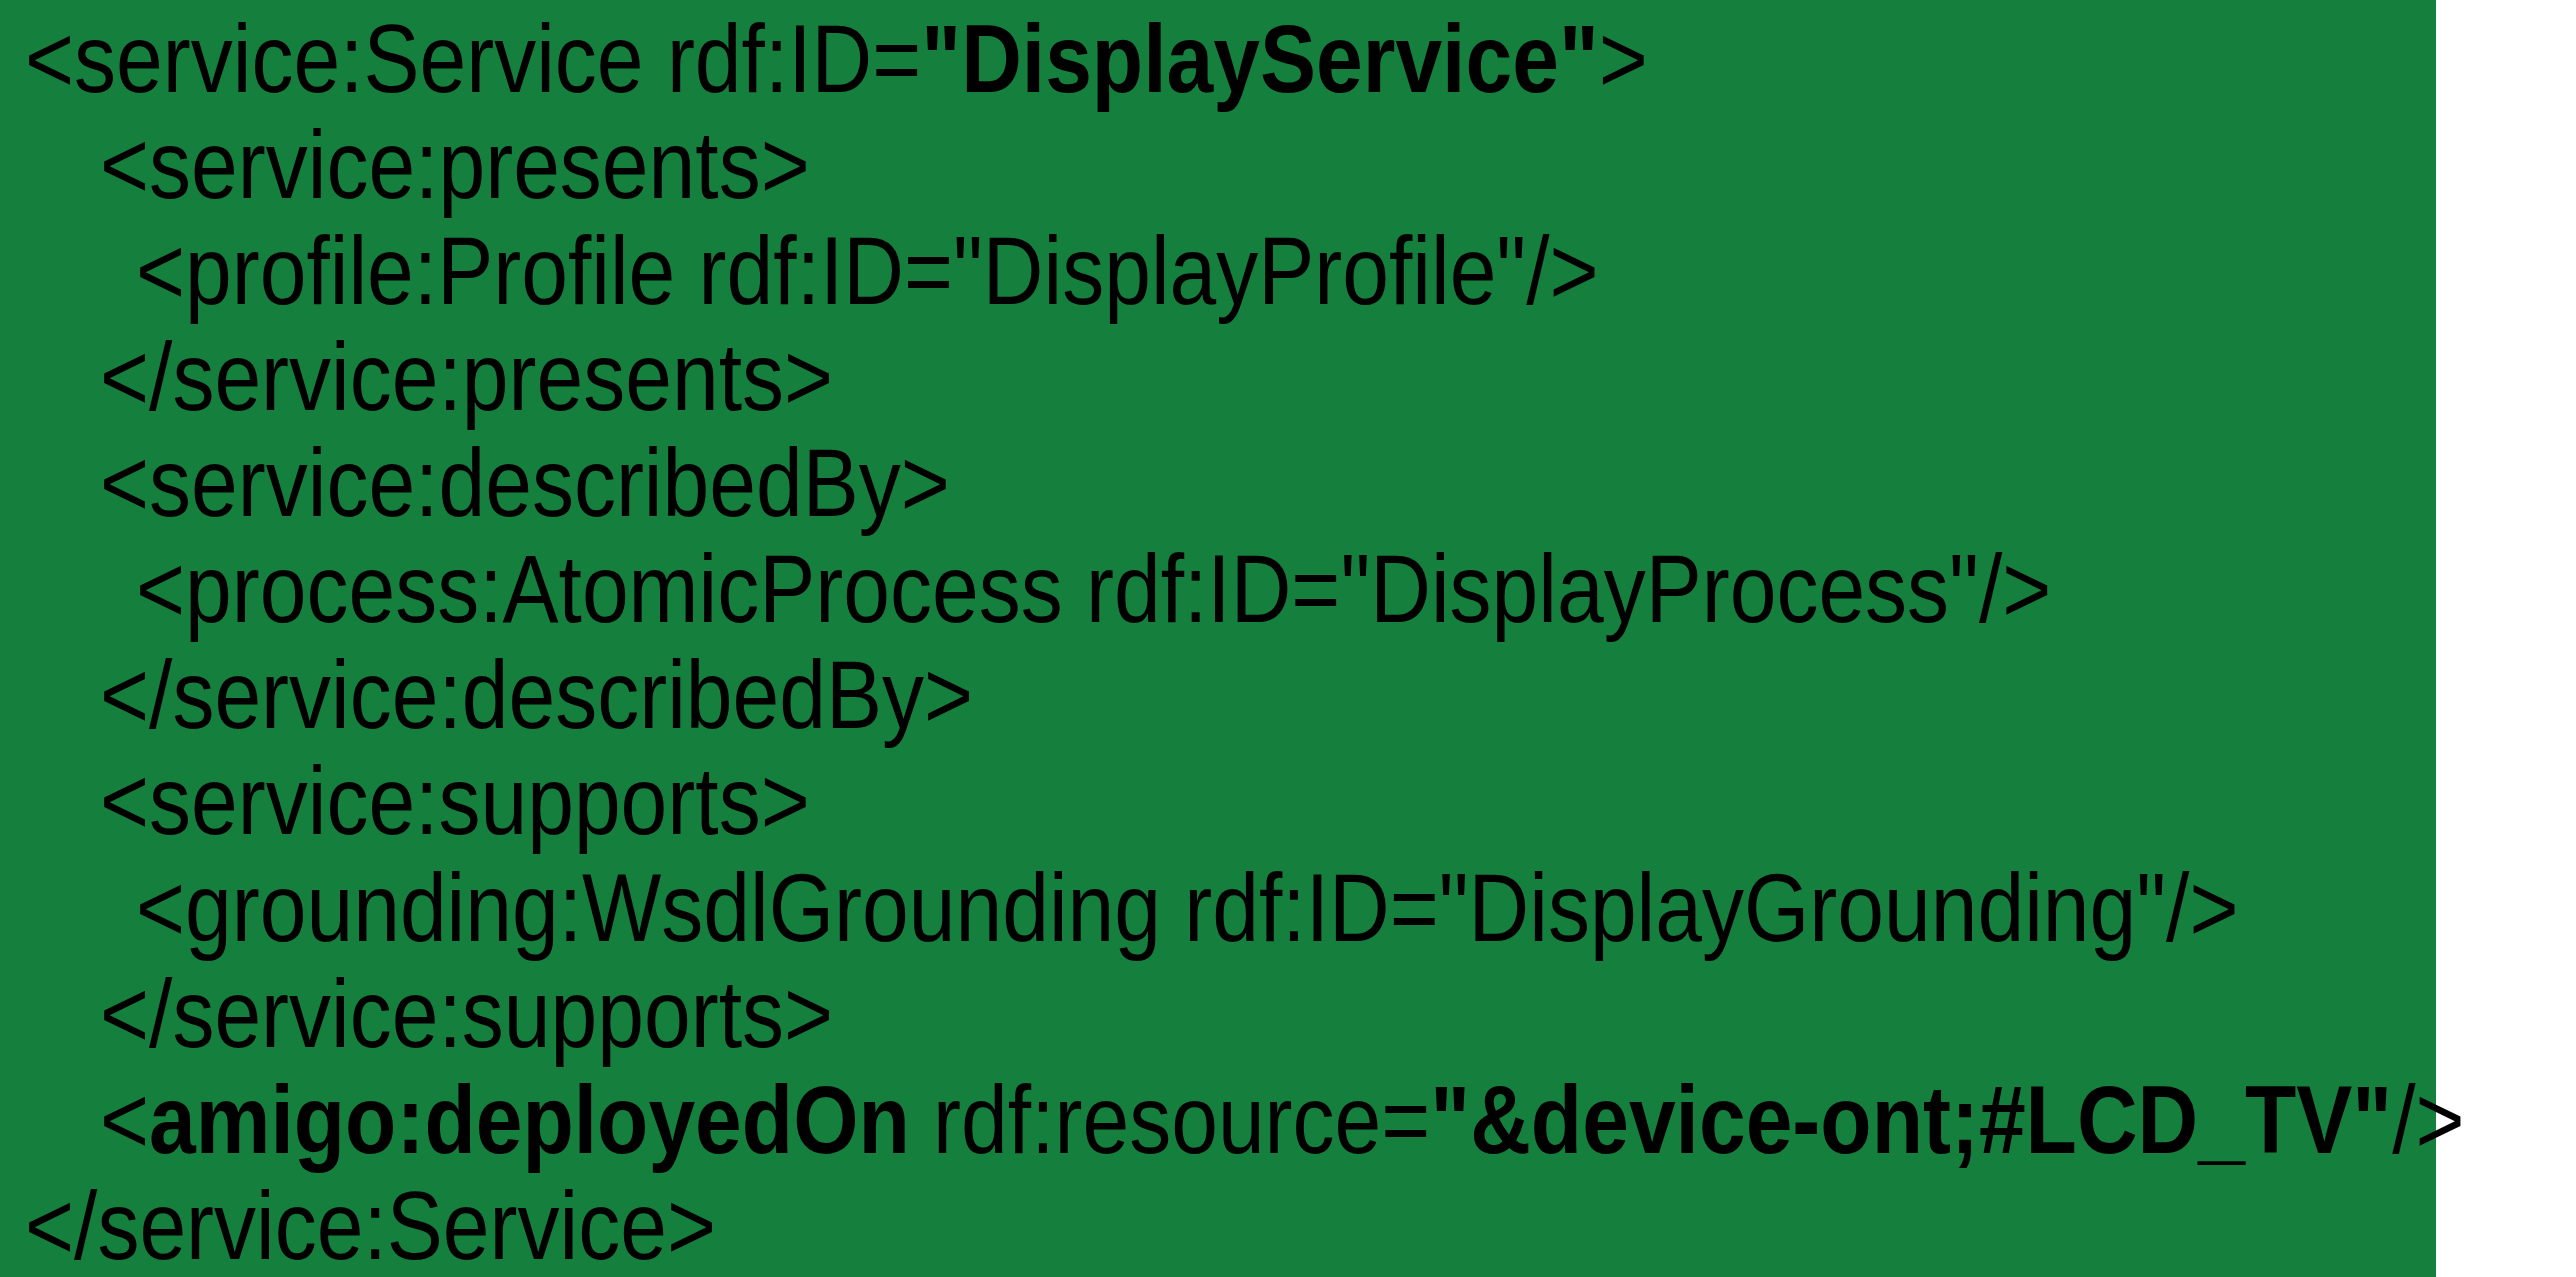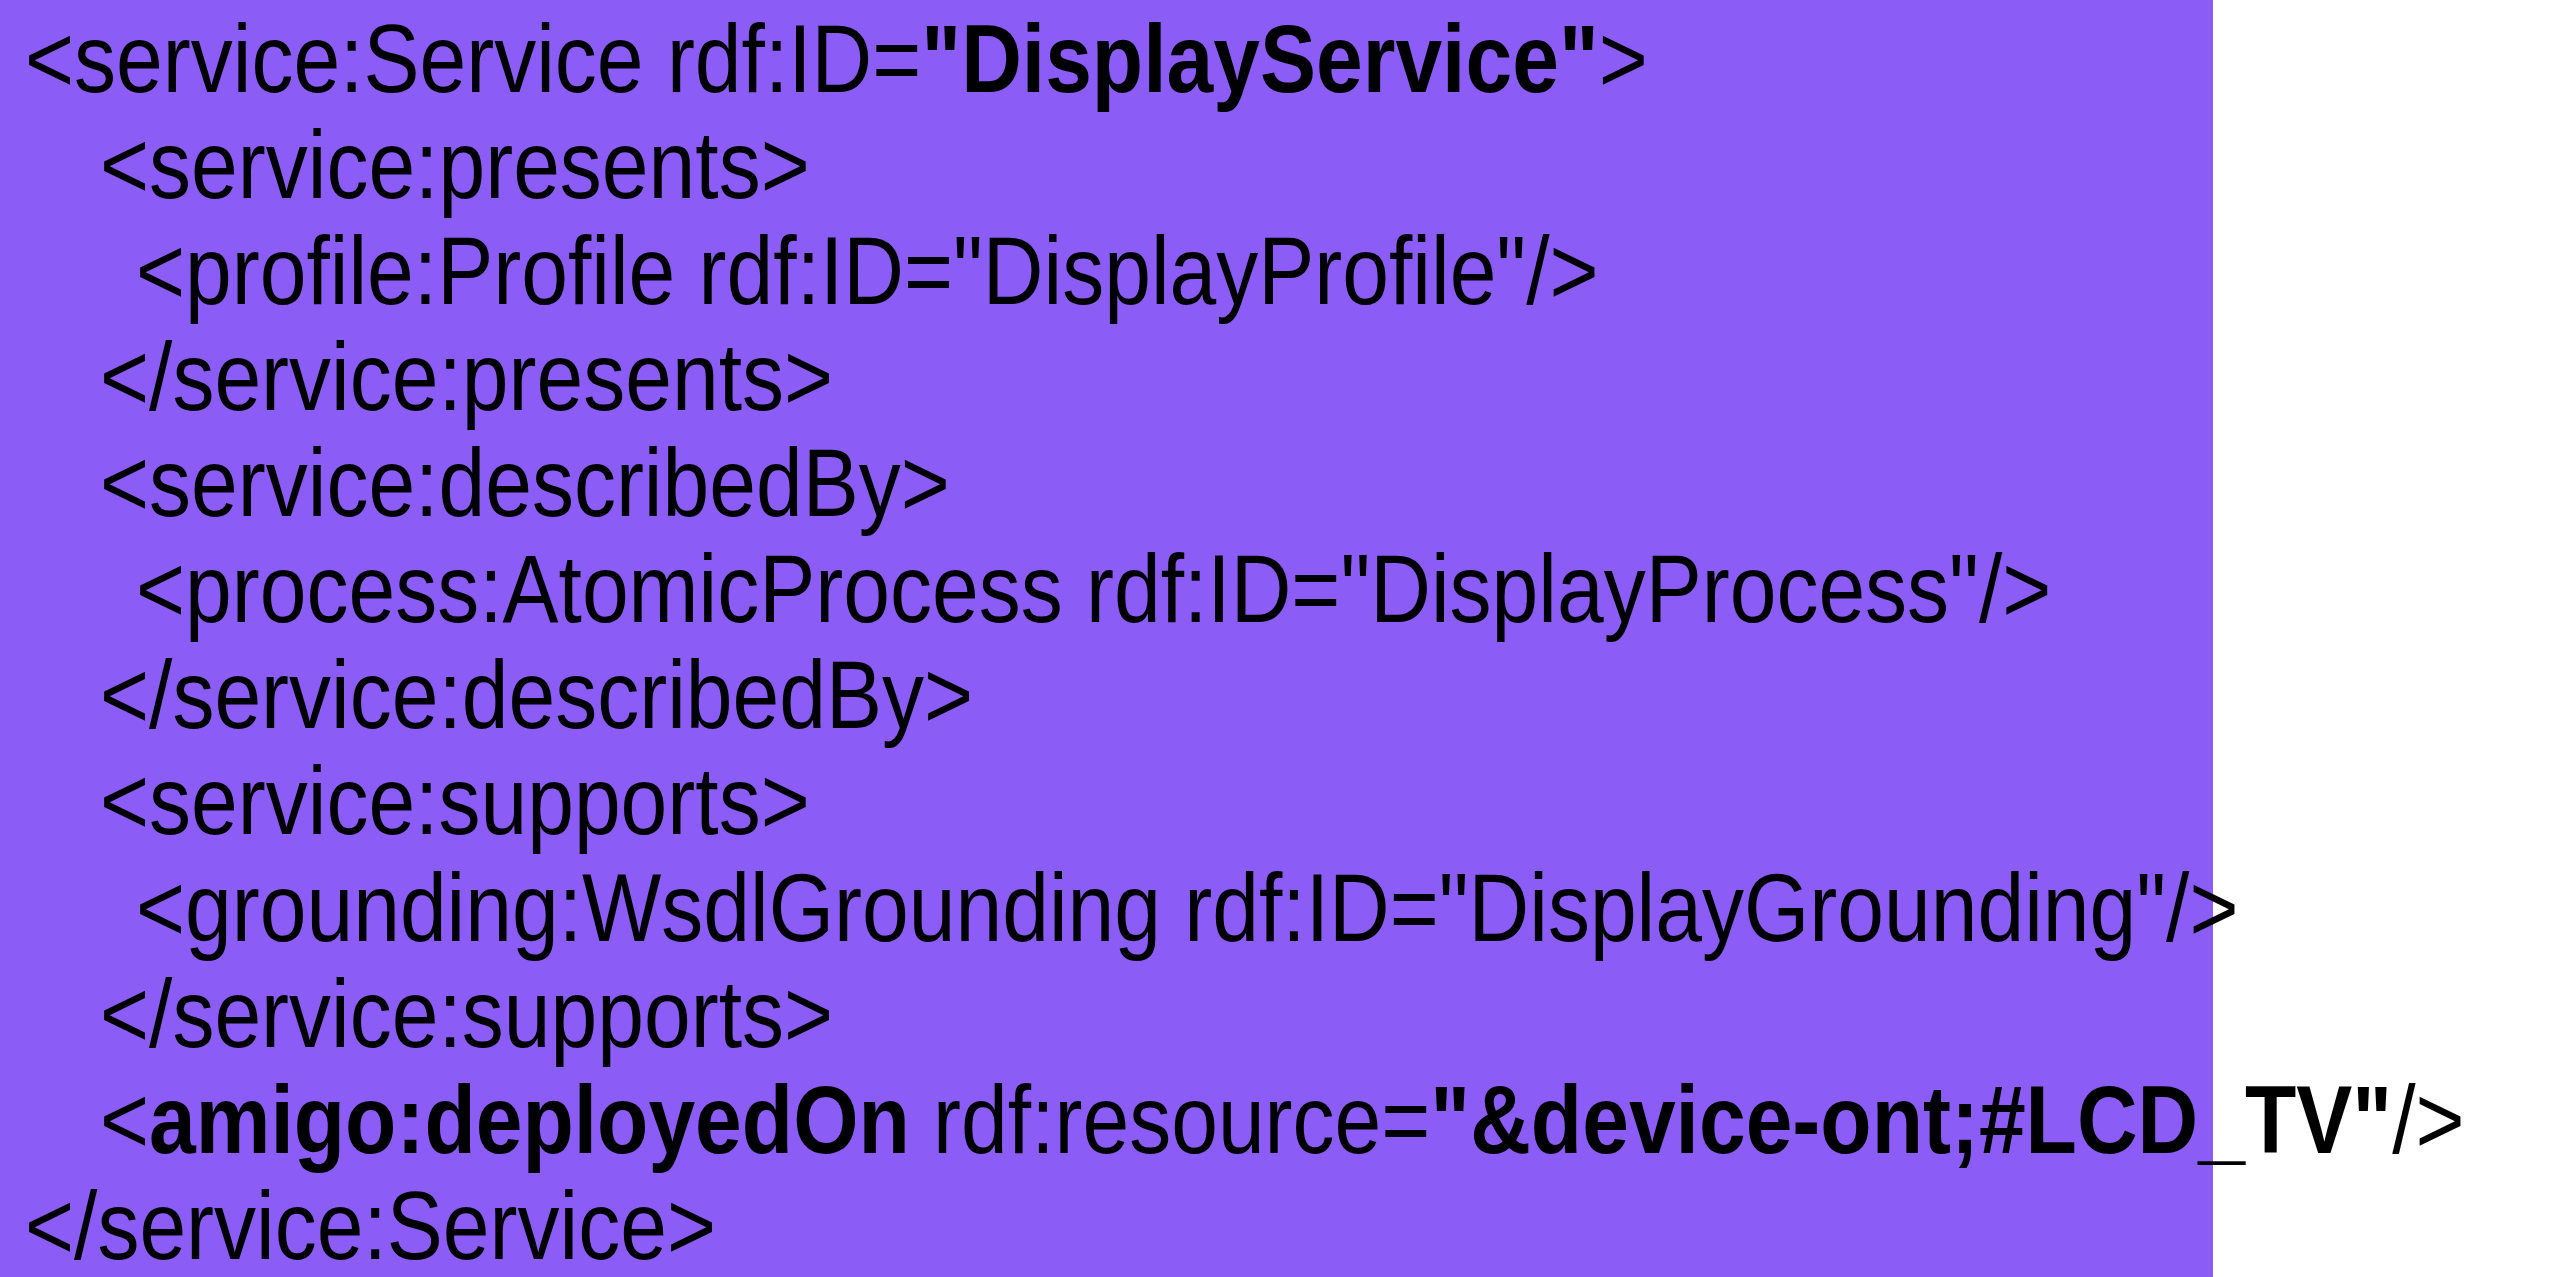--- a/index.html
+++ b/index.html
@@ -4,23 +4,23 @@
 <style>
   html, body {
     margin: 0;
     padding: 0;
     background: #ffffff;
     width: 2576px;
     height: 1278px;
     overflow: hidden;
   }
   .code-figure {
-    width: 2213px;
+    width: 2436px;
     height: 1278px;
-    background: #8b5cf6;
+    background: #15803d;
   }
   .scale-wrap {
     transform: scaleY(1.14);
     transform-origin: 0 0;
   }
   .code-block {
     font-family: "Liberation Sans", "DejaVu Sans", sans-serif;
     font-size: 84px;
     line-height: 93px;
     color: #000000;

